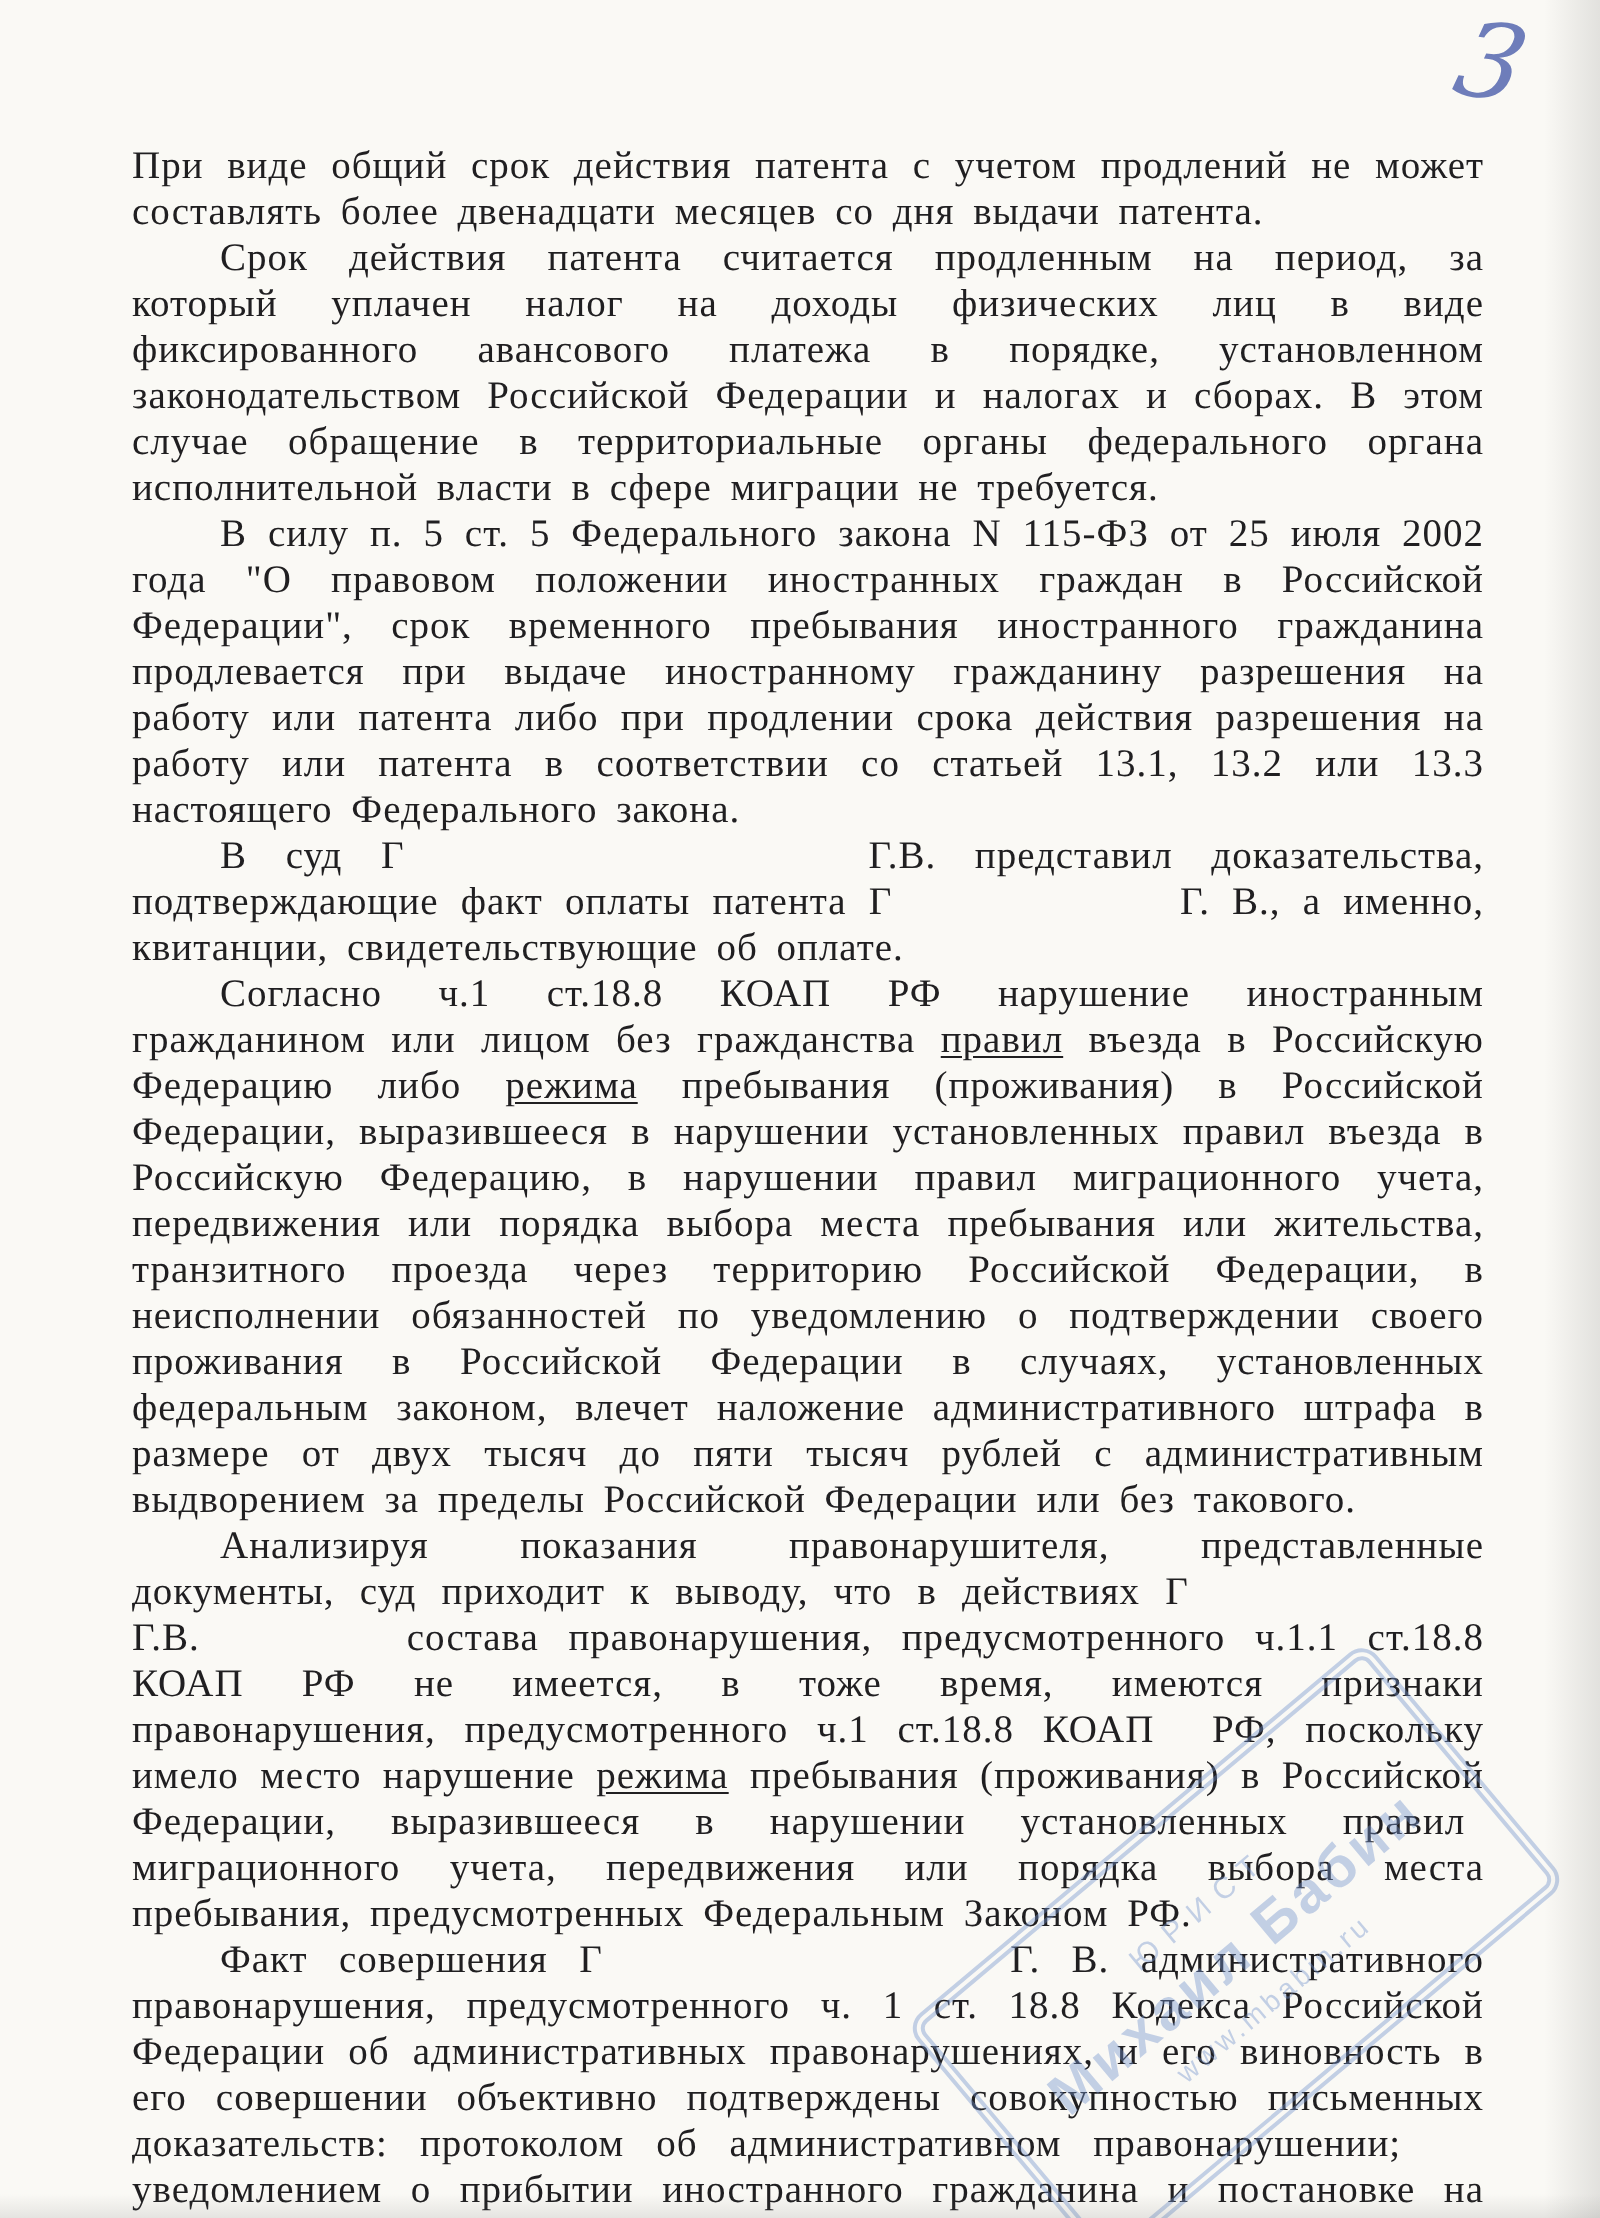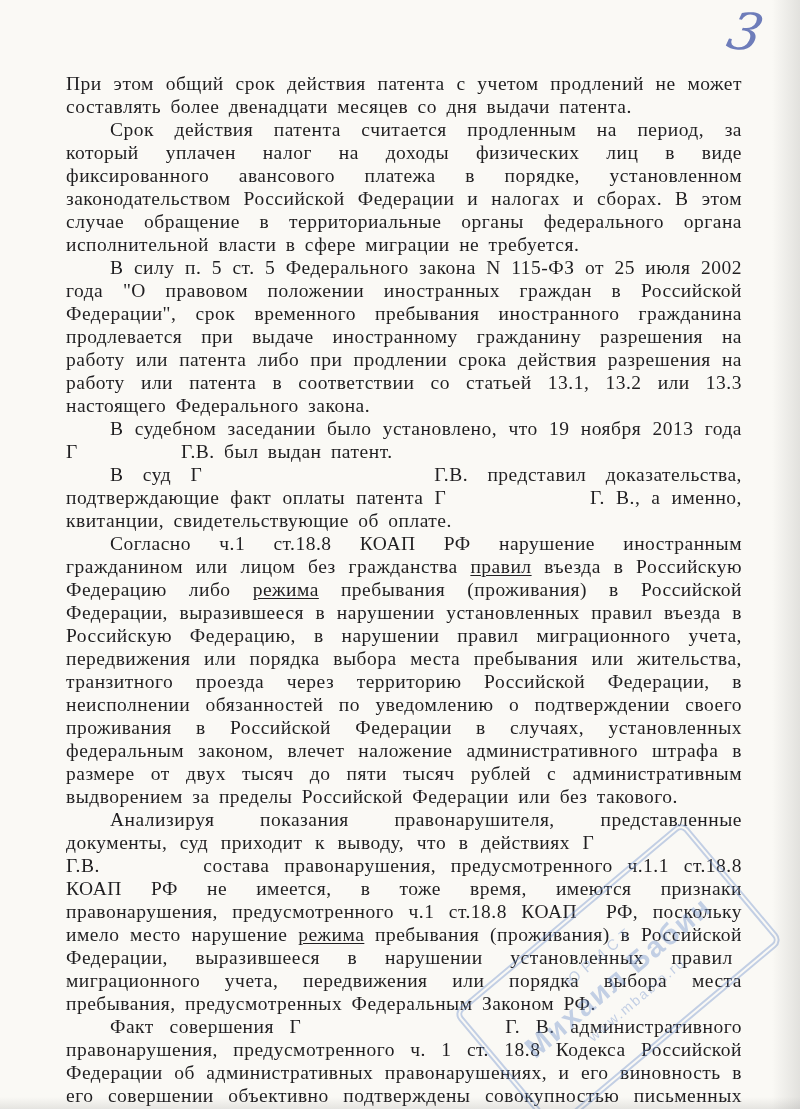--- a/index.html
+++ b/index.html
@@ -77,24 +77,23 @@
   }
 </style>
 </head>
 <body>
 
 <div class="page">
 
   <div class="handwritten">3</div>
 
   <div class="text-block">
-      <p class="para"><span>При этом общий срок действия патента с учетом продлений не может составлять более двенадцати месяцев со дня выдачи патента.</span></p>
+      <p class="para"><span>При виде общий срок действия патента с учетом продлений не может составлять более двенадцати месяцев со дня выдачи патента.</span></p>
       <p class="para indent"><span>Срок действия патента считается продленным на период, за который уплачен налог на доходы физических лиц в виде фиксированного авансового платежа в порядке, установленном законодательством Российской Федерации и налогах и сборах. В этом случае обращение в территориальные органы федерального органа исполнительной власти в сфере миграции не требуется.</span></p>
       <p class="para indent"><span>В силу п. 5 ст. 5 Федерального закона N 115-ФЗ от 25 июля 2002 года "О правовом положении иностранных граждан в Российской Федерации", срок временного пребывания иностранного гражданина продлевается при выдаче иностранному гражданину разрешения на работу или патента либо при продлении срока действия разрешения на работу или патента в соответствии со статьей 13.1, 13.2 или 13.3 настоящего Федерального закона.</span></p>
-      <p class="para indent"><span>В судебном заседании было установлено, что 19 ноября 2013 года Г&nbsp;&nbsp;&nbsp;&nbsp;&nbsp;&nbsp;&nbsp;&nbsp;&nbsp;&nbsp; Г.В. был выдан патент.</span></p>
       <p class="para indent"><span>В суд Г&nbsp;&nbsp;&nbsp;&nbsp;&nbsp;&nbsp;&nbsp;&nbsp;&nbsp;&nbsp;&nbsp; Г.В. представил доказательства, подтверждающие факт оплаты патента Г&nbsp;&nbsp;&nbsp;&nbsp;&nbsp;&nbsp;&nbsp;&nbsp;&nbsp;&nbsp;&nbsp;&nbsp; Г. В., а именно, квитанции, свидетельствующие об оплате.</span></p>
       <p class="para indent"><span>Согласно ч.1 ст.18.8 КОАП РФ нарушение иностранным гражданином или лицом без гражданства </span><span class="u">правил</span><span> въезда в Российскую Федерацию либо </span><span class="u">режима</span><span> пребывания (проживания) в Российской Федерации, выразившееся в нарушении установленных правил въезда в Российскую Федерацию, в нарушении правил миграционного учета, передвижения или порядка выбора места пребывания или жительства, транзитного проезда через территорию Российской Федерации, в неисполнении обязанностей по уведомлению о подтверждении своего проживания в Российской Федерации в случаях, установленных федеральным законом, влечет наложение административного штрафа в размере от двух тысяч до пяти тысяч рублей с административным выдворением за пределы Российской Федерации или без такового.</span></p>
       <p class="para indent"><span>Анализируя показания правонарушителя, представленные документы, суд приходит к выводу, что в действиях Г&nbsp;&nbsp;&nbsp;&nbsp;&nbsp;&nbsp;&nbsp;&nbsp;&nbsp;&nbsp;&nbsp;&nbsp; Г.В.&nbsp;&nbsp;&nbsp;&nbsp;&nbsp;&nbsp; состава правонарушения, предусмотренного ч.1.1 ст.18.8 КОАП РФ не имеется, в тоже время, имеются признаки правонарушения, предусмотренного ч.1 ст.18.8 КОАП&nbsp; РФ, поскольку имело место нарушение </span><span class="u">режима</span><span> пребывания (проживания) в Российской Федерации, выразившееся в нарушении установленных правил&nbsp; миграционного учета, передвижения или порядка выбора места пребывания, предусмотренных Федеральным Законом РФ.</span></p>
       <p class="para indent"><span>Факт совершения Г&nbsp;&nbsp;&nbsp;&nbsp;&nbsp;&nbsp;&nbsp;&nbsp;&nbsp;&nbsp;&nbsp;&nbsp; Г. В. административного правонарушения, предусмотренного ч. 1 ст. 18.8 Кодекса Российской Федерации об административных правонарушениях, и его виновность в его совершении объективно подтверждены совокупностью письменных доказательств: протоколом об административном правонарушении;&nbsp;&nbsp;&nbsp; уведомлением о прибытии иностранного гражданина и постановке на миграционный учет на срок до 16 декабря 2013 года, а также объяснениями самого Г&nbsp;&nbsp;&nbsp;&nbsp;&nbsp;&nbsp;&nbsp;&nbsp;&nbsp;&nbsp; Г.В. об</span></p>
     </div>
 
   <div class="stamp">
     <div class="stamp-inner">
       <div class="stamp-title">Юрист</div>
       <div class="stamp-name">Михаил Бабин</div>

